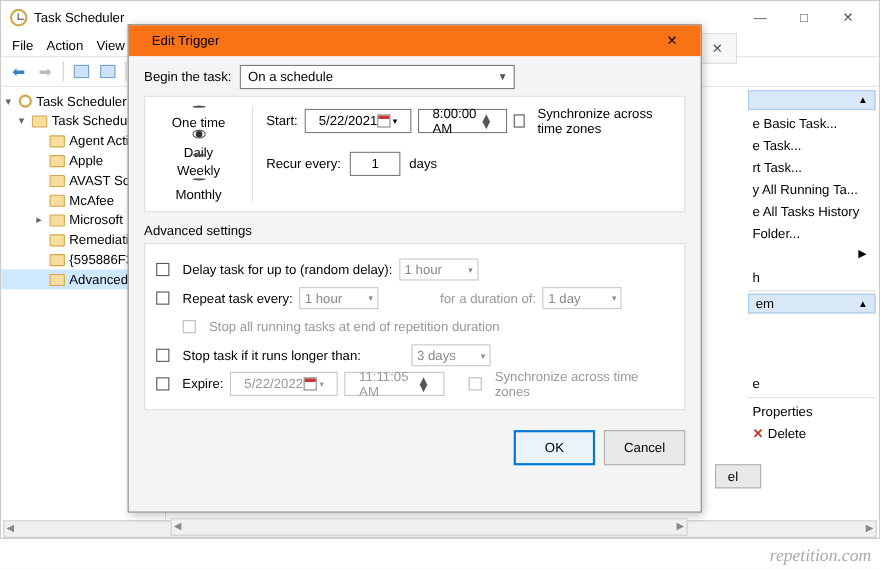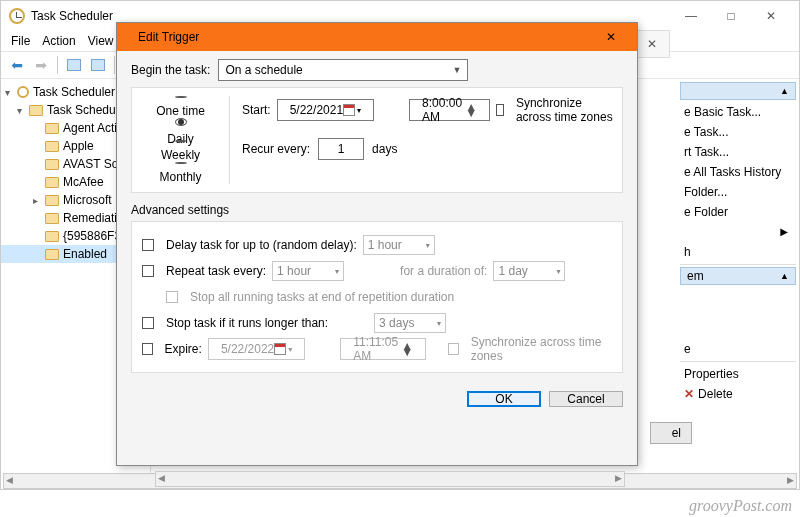--- a/index.html
+++ b/index.html
@@ -46,37 +46,37 @@
 .dropdown .dd-caret { font-size: 9px; color: #555; }
 .group-title { margin: 2px 0 4px 0; }
 .settings-box { border: 1px solid #ddd; background: #fff; display: flex; padding: 8px; margin-bottom: 10px; }
 .radio-col { width: 90px; border-right: 1px solid #ddd; padding-right: 8px; }
 .radio-item { display: flex; align-items: center; height: 22px; gap: 6px; flex-direction: column; }
 .radio { width: 12px; height: 12px; border: 1px solid #555; border-radius: 50%; display: flex; align-items: center; justify-content: center; }
 .radio.checked::after { content: ""; width: 6px; height: 6px; background: #333; border-radius: 50%; }
 .sched-col { flex: 1; padding-left: 12px; }
 .date-input, .time-input, .num-input { height: 22px; border: 1px solid #7a7a7a; background: #fff; display: flex; align-items: center; padding: 0 12px; }
 .date-input { width: 100px; justify-content: space-between; }
-.time-input { width: 92px; justify-content: space-between; margin-left: 29px; }
+.time-input { width: 92px; justify-content: space-between; }
 .num-input { width: 46px; text-align: center; justify-content: center; }
 .spin { display: flex; flex-direction: column; font-size: 6px; line-height: 6px; color: #555; margin-left: 3px; }
 .cal-icon { width: 12px; height: 12px; border: 1px solid #888; background: linear-gradient(#c33 0 3px, #fff 3px); }
 .chk { width: 12px; height: 12px; border: 1px solid #555; background: #fff; display: flex; align-items: center; justify-content: center; margin-right: 6px; }
 .chk.checked::after { content: "✓"; font-size: 10px; color: #333; line-height: 10px; }
 .adv-box { border: 1px solid #ddd; background: #fff; padding: 10px; }
 .adv-row { display: flex; align-items: center; height: 26px; gap: 6px; }
 .combo { height: 20px; border: 1px solid #c8c8c8; min-width: 72px; display: flex; align-items: center; justify-content: space-between; padding: 0 4px; color: #888; }
 .combo .dd-caret { font-size: 8px; }
 .disabled { color: #999; }
 .dlg-buttons { display: flex; justify-content: flex-end; gap: 8px; padding: 10px 14px; }
-.btn { min-width: 74px; height: 16px; border: 1px solid #adadad; background: #e9e9e9; display: flex; align-items: center; justify-content: center; }
+.btn { min-width: 74px; height: 32px; border: 1px solid #adadad; background: #e9e9e9; display: flex; align-items: center; justify-content: center; }
 .btn.primary { border: 2px solid #0078d7; background: #eaf3fc; }
 
 
-.outside-btn { position: absolute; right: 108px; height: 22px; border: 1px solid #adadad; background: #e9e9e9; width: 42px; display: flex; align-items: center; justify-content: flex-end; padding-right: 10px; }
+.outside-btn { position: absolute; right: 108px; height: 22px; border: 1px solid #adadad; background: #e9e9e9; width: 42px; display: flex; align-items: center; justify-content: flex-end; padding-right: 20px; }
 .watermark { position: absolute; right: 8px; bottom: 2px; font-style: italic; color: #aaa; font-family: Georgia, serif; font-size: 16px; }
 .red-x { color: #c0392b; font-weight: bold; margin-right: 4px; }
 .caret-r { font-size: 10px; }
 </style>
 </head>
 <body>
 
 <div class="main-window">
   <div class="titlebar">
     <div class="icon"></div>
@@ -150,40 +150,40 @@
           <span>Remediation</span>
         </div>
       <div class="tree-node tree-indent-2">
           <span class="tw"></span>
           <div class="folder"></div>
           <span>{595886F3-7F</span>
         </div>
       <div class="tree-node tree-indent-2 selected">
           <span class="tw"></span>
           <div class="folder"></div>
-          <span>Enabled</span>
+          <span>Advanced</span>
         </div>
       <div class="bottom-scroll"></div>
     </div>
   </div>
 </div>
 
 <div class="mid-close">✕</div>
 
 <div class="right-panel">
   <div class="action-hdr" style="margin-bottom:2px">
       <span style="width:0"></span>
       <span class="caret">▲</span>
     </div>
   <div class="action-item">e Basic Task...</div>
   <div class="action-item">e Task...</div>
   <div class="action-item">rt Task...</div>
+  <div class="action-item">y All Running Ta...</div>
   <div class="action-item">e All Tasks History</div>
   <div class="action-item">Folder...</div>
-  <div class="action-item">e Folder</div>
   <div class="action-item" style="display:flex;justify-content:flex-end;padding-right:8px">
       <span class="caret-r">▶</span>
     </div>
   <div class="action-item">h</div>
   <div style="height:1px;background:#ddd;margin:2px 0"></div>
   <div class="action-hdr">
       <span>em</span>
       <span class="caret">▲</span>
     </div>
   <div style="height:54px"></div>
@@ -325,13 +325,13 @@
         <span>Cancel</span>
       </div>
   </div>
 </div>
 
 <div style="position:absolute;left:155px;bottom:30px;width:470px;height:16px;background:#f0f0f0;border:1px solid #ccc">
   <span style="position:absolute;left:2px;font-size:9px;color:#888;top:1px">◀</span>
   <span style="position:absolute;right:2px;font-size:9px;color:#888;top:1px">▶</span>
 </div>
 
-<div class="watermark">groovyPost.com</div>
+<div class="watermark">repetition.com</div>
 
 </body></html>

